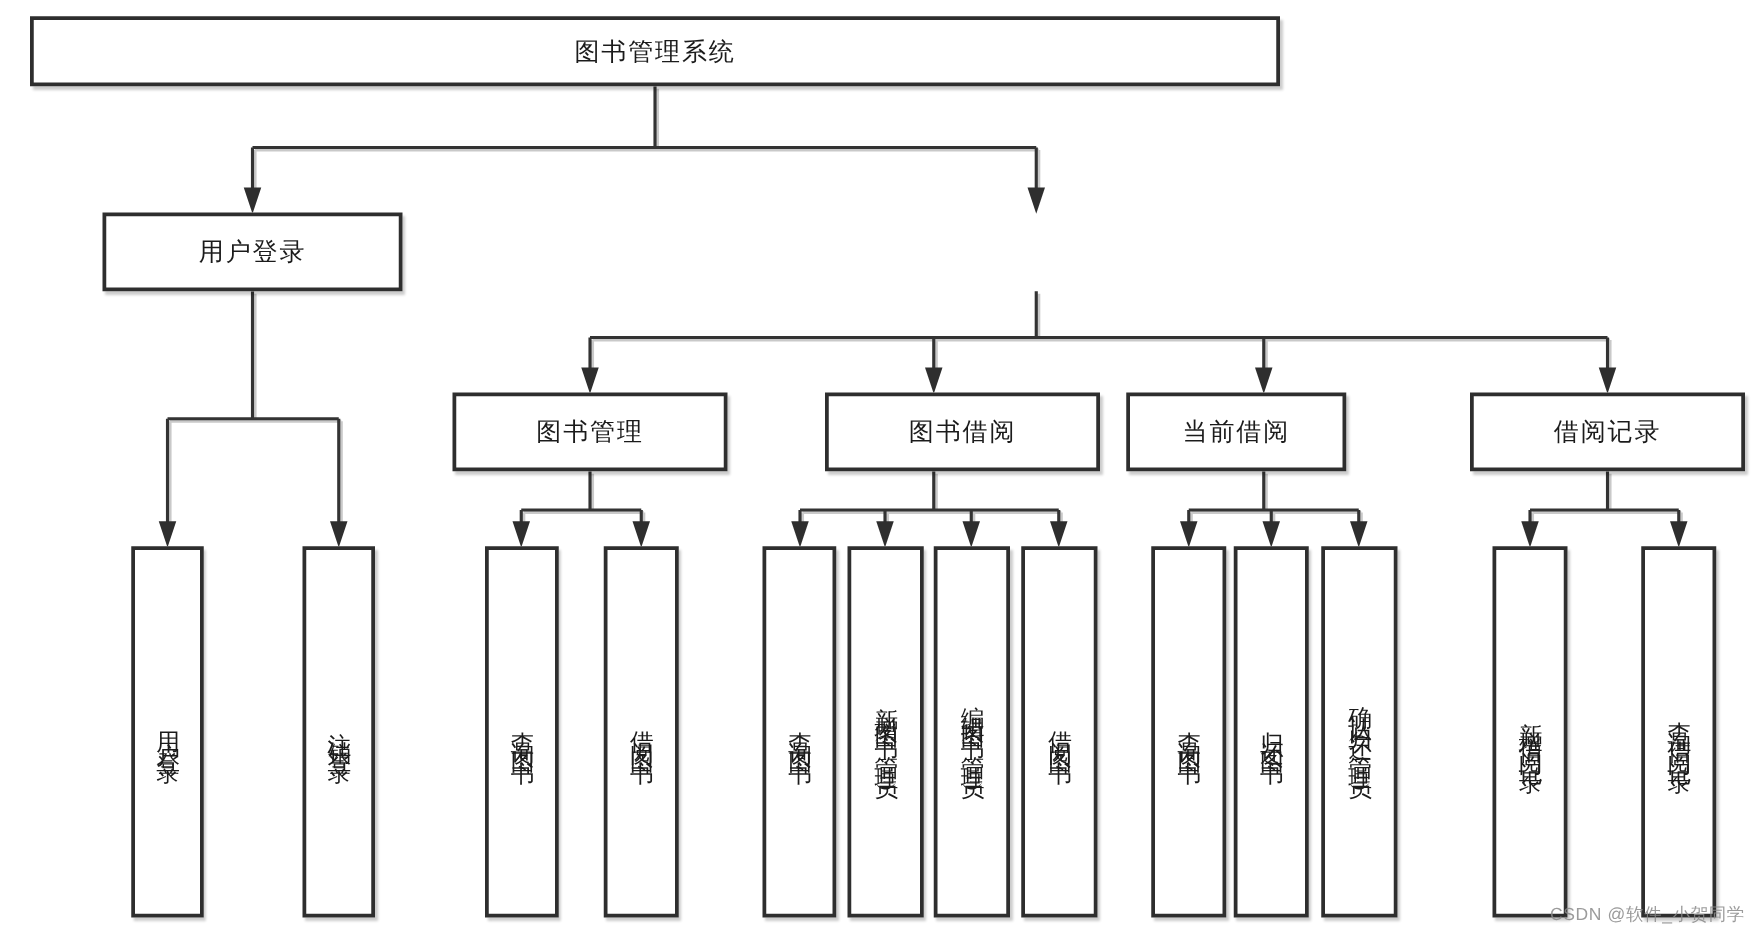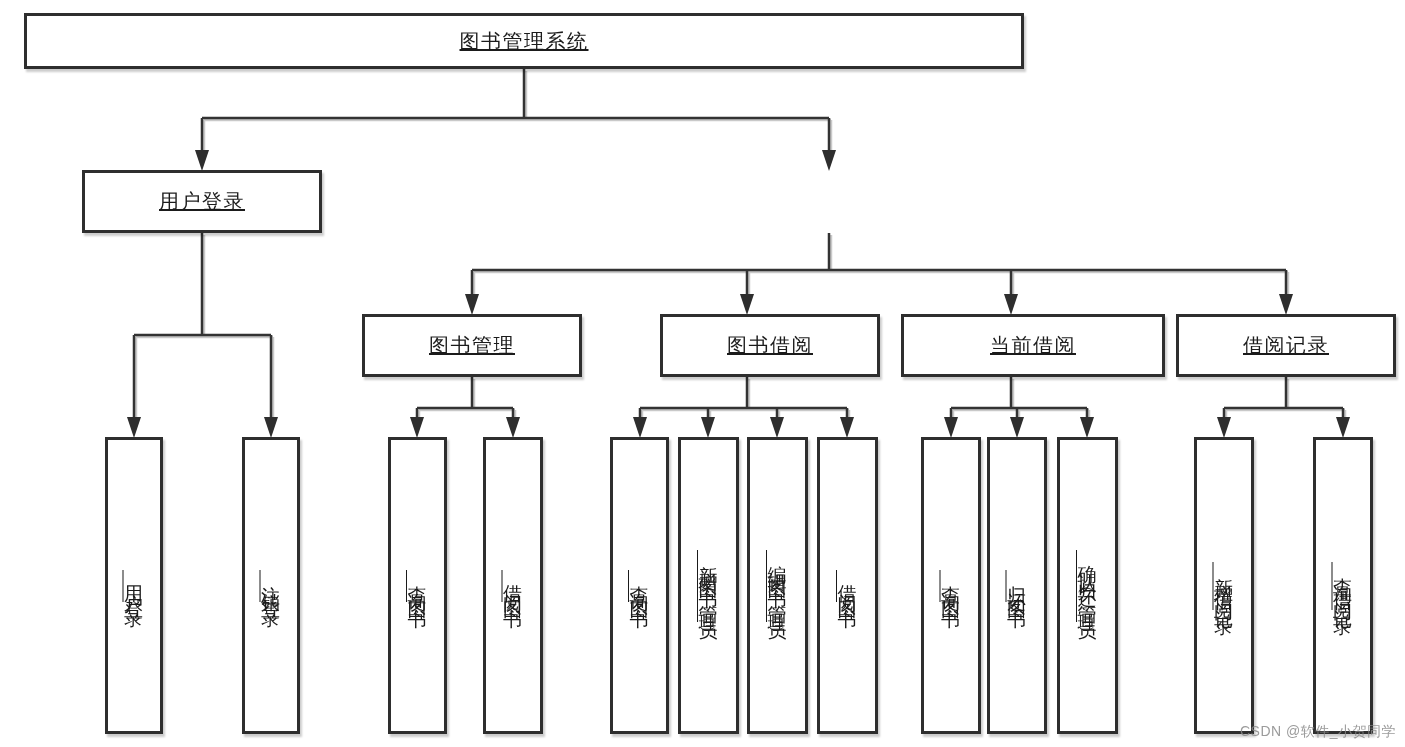--- a/index.html
+++ b/index.html
@@ -15,21 +15,20 @@
   .node {
     position:absolute;
     background:#ffffff;
     border:3px solid #2e2e2e;
     display:flex;
     align-items:center;
     justify-content:center;
     color:#1b1b1b;
     z-index:2;
     box-shadow:2px 3px 2px rgba(0,0,0,0.20);
-    text-decoration:underline;
   }
   .hnode { font-size:20px; letter-spacing:1.5px; }
   .vnode span {
     writing-mode:vertical-rl;
     text-orientation:mixed;
     font-size:19px;
     letter-spacing:8px;
     line-height:1;
   }
   .watermark {
@@ -101,21 +100,21 @@
   <div class="node hnode" style="left:82px; top:170px; width:240px; height:63px;">
     <span>用户登录</span>
   </div>
 
   <div class="node hnode" style="left:362px; top:314px; width:220px; height:63px;">
     <span>图书管理</span>
   </div>
   <div class="node hnode" style="left:660px; top:314px; width:220px; height:63px;">
     <span>图书借阅</span>
   </div>
-  <div class="node hnode" style="left:901px; top:314px; width:264px; height:63px;">
+  <div class="node hnode" style="left:901px; top:314px; width:176px; height:63px;">
     <span>当前借阅</span>
   </div>
   <div class="node hnode" style="left:1176px; top:314px; width:220px; height:63px;">
     <span>借阅记录</span>
   </div>
 
   <div class="node vnode" style="left:105px; top:437px; width:58px; height:297px;">
     <span>用户登录</span>
   </div>
   <div class="node vnode" style="left:242px; top:437px; width:58px; height:297px;">

